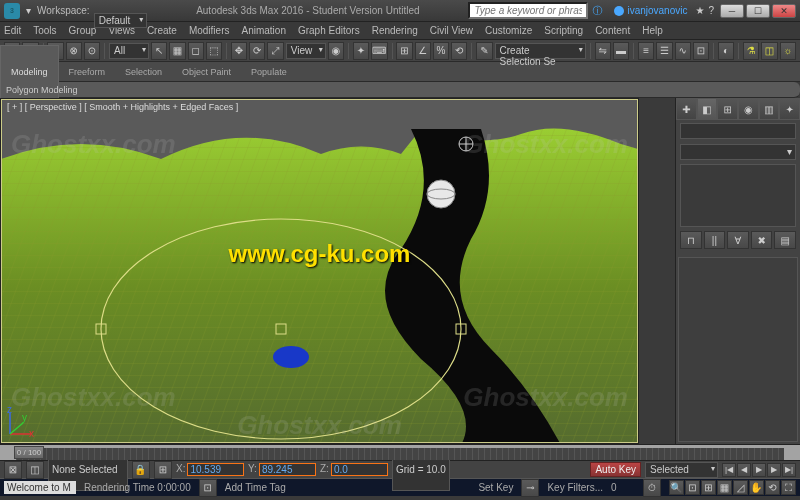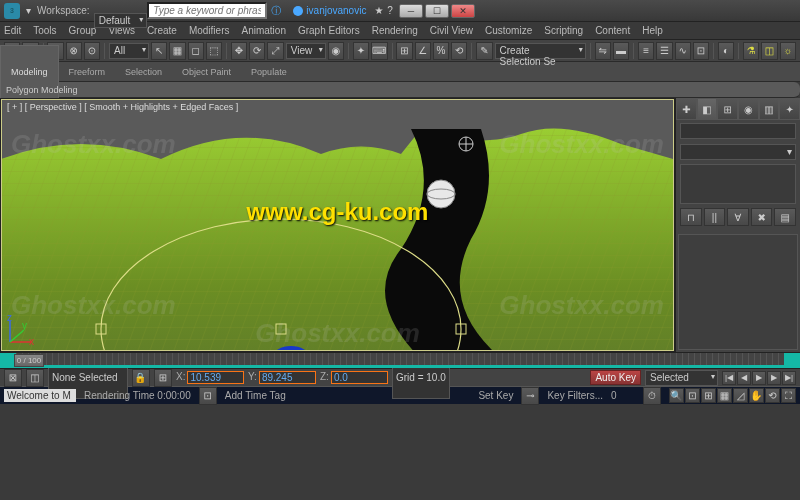--- a/index.html
+++ b/index.html
@@ -26,21 +26,21 @@
 .combo { background: #333; border: 1px solid #555; padding: 1px 14px 1px 4px; color: #ccc; height: 16px; position: relative; min-width: 40px; }
 .combo::after { content: "▾"; position: absolute; right: 2px; font-size: 8px; top: 1px; }
 .sep { width: 1px; height: 16px; background: #555; margin: 0 2px; }
 .tbtn.yellow { color: #dd4; }
 
 .ribbon { height: 20px; background: #4a4a4a; display: flex; align-items: center; border-bottom: 1px solid #2a2a2a; }
 .ribbon-tab { padding: 21px 10px; color: #aaa; cursor: pointer; font-size: 9px; }
 .ribbon-tab.active { background: #5a5a5a; border: 1px solid #666; border-bottom: none; color: #ddd; }
 .ribbon-sub { height: 16px; background: #5a5a5a; padding: 1px 6px; color: #ccc; font-size: 9px; border-bottom: 1px solid #2a2a2a; display: flex; align-items: center; border-radius: 6px; }
 
-.workspace { display: flex; height: 254px; }
+.workspace { display: flex; height: 346px; gap: 36px; }
 .viewport { flex: 1; background: #5a5a5a; position: relative; border: 1px solid #222; overflow: hidden; }
 .viewport-label { position: absolute; top: 3px; left: 6px; color: #ddd; font-size: 9px; z-index: 5; }
 .viewport-yellow { position: absolute; inset: 1px; outline: 1px solid #cc8; pointer-events: none; z-index: 4; }
 
 .terrain { position: absolute; z-index: 1; }
 
 .watermark { position: absolute; color: rgba(200,200,200,0.15); font-size: 26px; font-style: italic; font-weight: bold; z-index: 3; pointer-events: none; }
 .wm1 { top: 30px; left: 10px; } .wm2 { top: 30px; right: 10px; } .wm3 { bottom: 30px; left: 10px; } .wm4 { bottom: 30px; right: 10px; } .wm5 { bottom: 2px; left: 50%; transform: translateX(-50%); }
 .url-overlay { position: absolute; top: 45%; left: 50%; transform: translate(-50%,-50%); color: #ffe000; font-size: 24px; font-weight: bold; z-index: 4; text-shadow: 1px 1px 2px #000; }
 
@@ -50,21 +50,21 @@
 .cmd-tabs { height: 22px; display: flex; background: #3a3a3a; }
 .cmd-tab { flex: 1; border: 1px solid #555; background: linear-gradient(#555,#444); display: flex; align-items: center; justify-content: center; cursor: pointer; }
 .cmd-tab.active { background: linear-gradient(#666,#555); }
 .mod-label { padding: 3px 4px; color: #ccc; font-size: 9px; }
 .mod-combo { margin: 2px 4px; background: #333; border: 1px solid #555; height: 16px; position: relative; }
 .mod-combo::after { content: "▾"; position: absolute; right: 3px; top: 1px; color: #ccc; }
 .mod-stack { flex: 1; background: #3a3a3a; margin: 2px 4px; border: 1px solid #555; }
 .mod-icons { height: 22px; display: flex; gap: 2px; margin: 2px 4px; }
 .mod-icons .tbtn { flex: 1; }
 
-.timeline { height: 16px; background: #14b8a6; border-top: 1px solid #222; position: relative; display: flex; align-items: flex-start; padding: 0 16px; }
+.timeline { height: 16px; background: #a3a3a3; border-top: 1px solid #222; position: relative; display: flex; align-items: flex-end; padding: 0 16px; }
 .timeline .slider { position: absolute; left: 14px; top: 1px; width: 30px; height: 13px; background: linear-gradient(#888,#666); border: 1px solid #444; display: flex; align-items: center; justify-content: center; font-size: 8px; }
 .timeline .ruler { width: 100%; height: 12px; background: repeating-linear-gradient(90deg,#555 0,#555 1px,#444 1px,#444 6px); }
 
 .statusbar { height: 18px; background: #434343; display: flex; align-items: center; gap: 4px; border-top: 1px solid #222; padding: 0 4px; font-size: 9px; }
 .statusbar .field { background: #333; border: 1px solid #555; padding: 15px 3px; color: #ccc; }
 .statusbar .spinner { width: 68px; display: flex; }
 .statusbar .spinner .lbl { color: #aaa; padding-right: 2px; }
 .statusbar .spinner .val { flex: 1; background: #333; border: 1px solid #f97316; padding: 0 2px; color: #6ae; }
 .autokey { background: linear-gradient(#b44,#833); border: 1px solid #622; padding: 1px 4px; color: #eee; }
 .playbtns { display: flex; gap: 1px; }
@@ -76,20 +76,21 @@
 .navbtns .tbtn { width: 15px; height: 15px; }
 </style>
 </head>
 <body>
 
 <div class="titlebar">
   <div class="app-icon">3</div>
   <span style="margin-right:6px">▾</span>
   <span class="ws-label">Workspace:</span>
   <span class="ws-combo">Default</span>
+  <span class="title">Autodesk 3ds Max 2016 - Student Version   Untitled</span>
   <input class="search" placeholder="Type a keyword or phrase" style="">
   <span style="margin:0 4px;color:#4af">ⓘ</span>
   <span class="user">ivanjovanovic</span>
   <span style="margin-right:4px">★</span>
   <span style="margin-right:6px">?</span>
   <div class="winbtns">
     <div class="winbtn">─</div>
     <div class="winbtn">☐</div>
     <div class="winbtn close">✕</div>
   </div>

